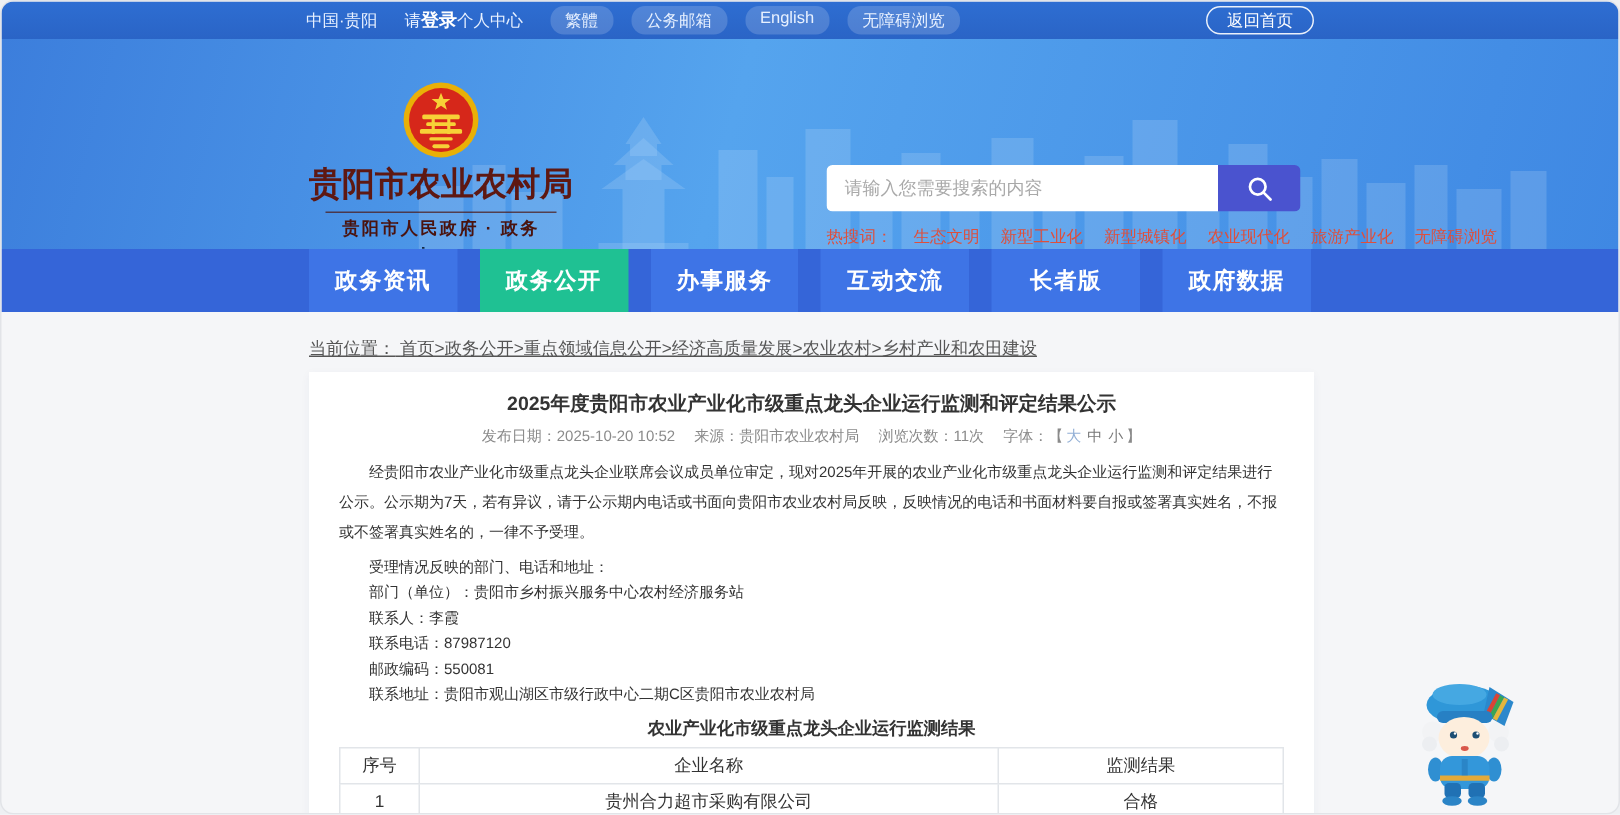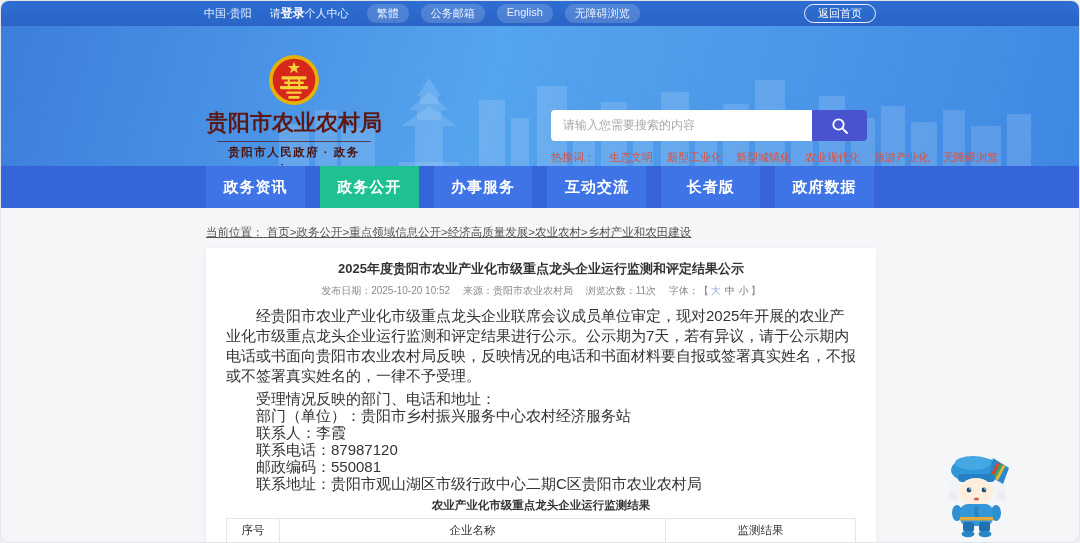--- a/index.html
+++ b/index.html
@@ -40,21 +40,21 @@
   .content{position:relative;height:336px;padding-top:17px;box-sizing:border-box;}
   .breadcrumb{margin-left:205px;font-size:11.5px;color:#555;text-decoration:underline;}
   .breadcrumb .path{cursor:pointer;}
   .card{position:absolute;left:205px;top:40px;width:670px;bottom:-20px;background:#fff;box-sizing:border-box;padding:12px 20px 0;box-shadow:0 1px 6px rgba(30,60,120,.05);}
   .article-title{text-align:center;font-size:13px;font-weight:bold;color:#333;}
   .meta{text-align:center;font-size:10px;color:#8a8a8a;margin-top:6px;}
   .meta .m{margin:0 5px;}
   .fs{margin:0 2px;color:#777;cursor:pointer;}
   .fs-cur{color:#93b0d6;}
   .body-text{margin-top:8px;}
-  .body-line{font-size:15px;color:#333;text-indent:2em;margin:0;line-height:17px;}
+  .body-line{font-size:10px;color:#333;text-indent:2em;margin:0;line-height:17px;}
   .body-line.lead{line-height:20px;margin-bottom:4px;}
   .table-caption{text-align:center;font-size:11.5px;font-weight:bold;color:#333;margin:6px 0 5px;}
   table{width:100%;border-collapse:collapse;table-layout:fixed;}
   th,td{border:1px solid #e2e5e9;height:23px;text-align:center;font-size:11.5px;color:#333;font-weight:normal;padding:0;overflow:hidden;white-space:nowrap;}
   .mascot{position:absolute;right:66px;bottom:6px;cursor:pointer;}
 </style>
 </head>
 <body>
 
 <div class="page">

